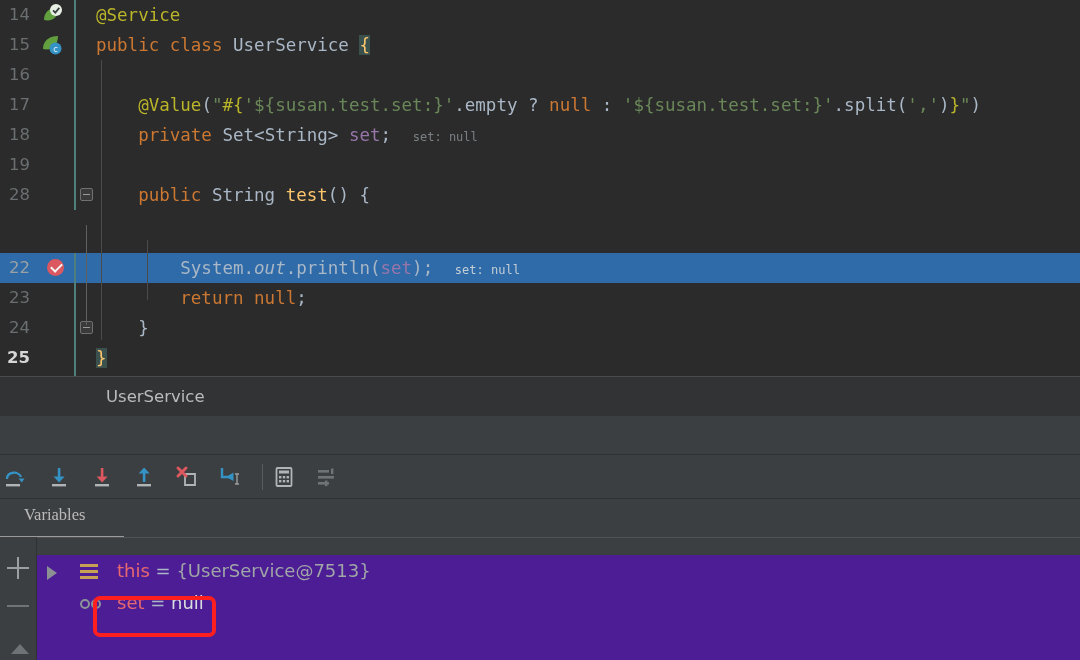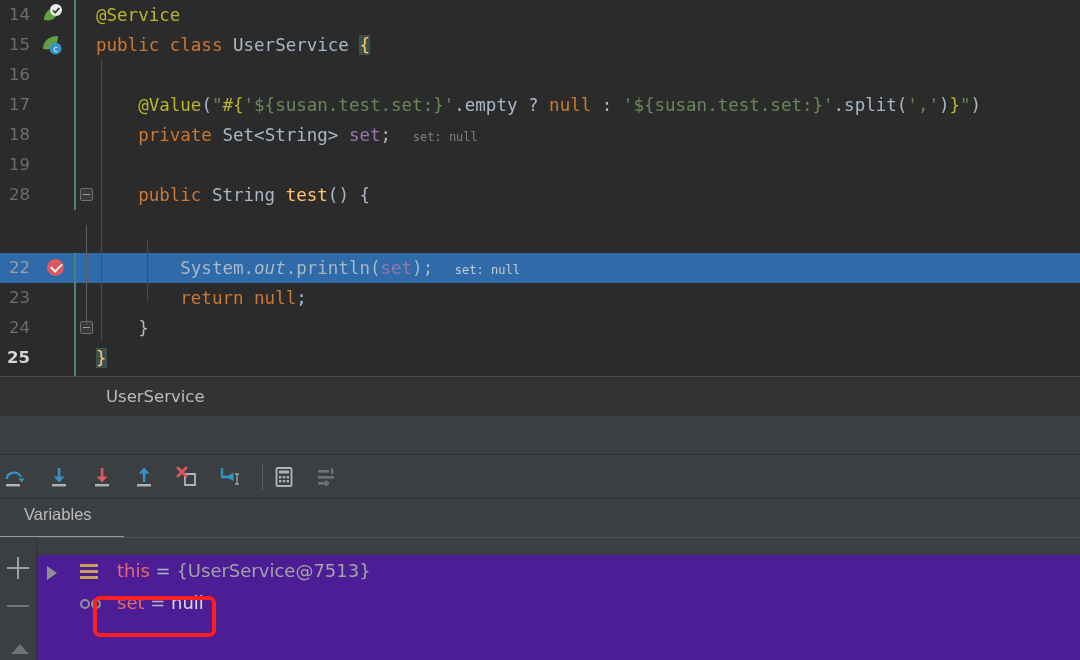--- a/index.html
+++ b/index.html
@@ -102,21 +102,21 @@
   .tb-sep{
     position:absolute;top:9px;width:1px;height:26px;background:#5a5d5f;
   }
 
   
   .tabsrow{
     position:absolute;left:0;top:83px;width:1080px;height:38px;background:#3c3f41;
   }
   .vtab{
     position:absolute;left:18px;top:6px;
-    font-family:Liberation Sans, sans-serif;
+    font-family:Liberation Serif, serif;
     font-size:16.5px;color:#bbbbbb;padding:0 6px 7px 6px;
   }
   .vtab-underline{
     position:absolute;left:0;top:37px;width:124px;height:2px;background:#9a9a9a;
   }
   .tabs-divider{
     position:absolute;left:0;top:38px;width:1080px;height:1px;background:#4e5254;
   }
 
   

